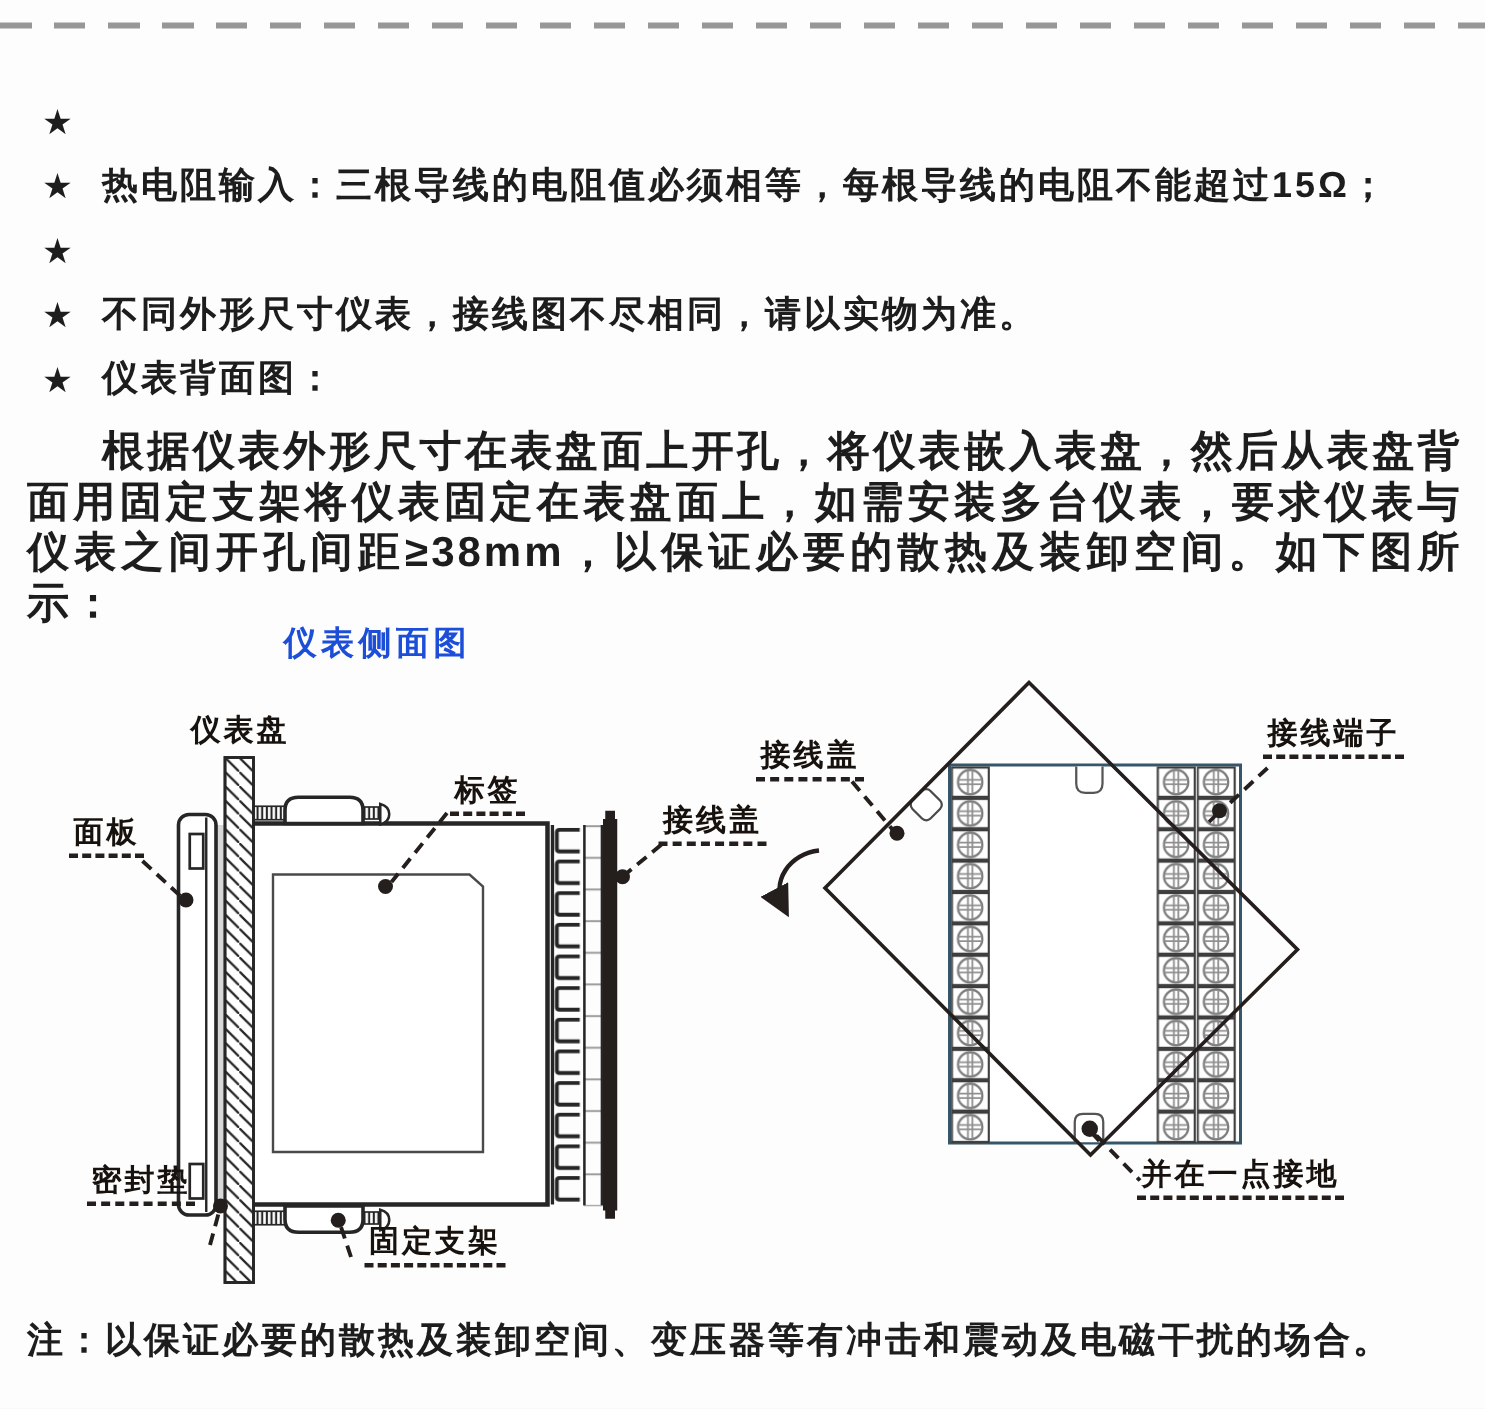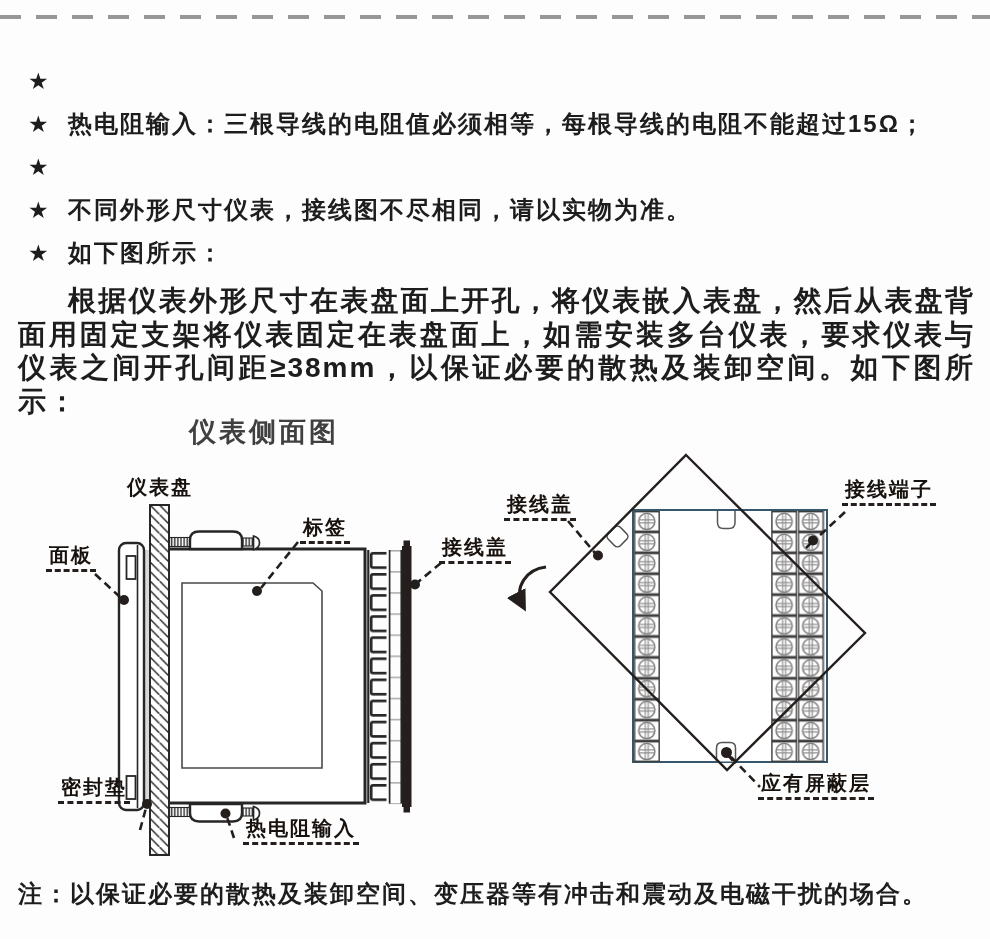--- a/index.html
+++ b/index.html
@@ -21,21 +21,21 @@
   }
   .bullet .star{flex:0 0 40px;font-size:23px;letter-spacing:0;}
   .para{
     position:absolute;left:18px;top:284px;width:957px;
     font-size:28px;font-weight:700;letter-spacing:2px;line-height:33.5px;
     text-indent:50px;text-align:justify;
   }
   .fig-title{
     position:absolute;top:414px;
     font-family:"Liberation Serif","DejaVu Serif",serif;
-    font-size:27px;font-weight:700;letter-spacing:3px;color:#404040;
+    font-size:22px;font-weight:700;letter-spacing:3px;color:#1d4ed8;
     white-space:nowrap;
   }
   .dlabel{
     position:absolute;font-size:20px;font-weight:700;letter-spacing:2px;
     color:#18120e;white-space:nowrap;line-height:22px;
   }
   .dlabel.ul{border-bottom:3px dashed #241f1c;padding:0 3px 3px 3px;}
   .note{
     position:absolute;left:18px;top:879px;width:965px;
     font-size:24px;font-weight:700;letter-spacing:2px;line-height:30px;
@@ -59,21 +59,21 @@
   </div>
   <div class="bullet" style="top:152px">
     <span class="star">★</span>
   </div>
   <div class="bullet" style="top:195px">
     <span class="star">★</span>
     <span>不同外形尺寸仪表，接线图不尽相同，请以实物为准。</span>
   </div>
   <div class="bullet" style="top:238px">
     <span class="star">★</span>
-    <span>如下图所示：</span>
+    <span>仪表背面图：</span>
   </div>
 
   <div class="para">根据仪表外形尺寸在表盘面上开孔，将仪表嵌入表盘，然后从表盘背面用固定支架将仪表固定在表盘面上，如需安装多台仪表，要求仪表与仪表之间开孔间距≥38mm，以保证必要的散热及装卸空间。如下图所示：</div>
 
   <div class="fig-title" style="left:189px">仪表侧面图</div>
 
   <svg class="diagram-svg" width="990" height="470" viewBox="0 405 990 470">
     <defs>
       <pattern id="phatch" patternUnits="userSpaceOnUse" x="150" y="505" width="9.5" height="9.5">
         <path d="M-2,-2 L11.5,11.5" stroke="#262626" stroke-width="1.5" fill="none"></path>
@@ -193,21 +193,21 @@
       </g>
       <line x1="811" y1="543" x2="806" y2="548" stroke="#241f1c" stroke-width="2.5"></line>
     </g>
   </svg>
 
   <div class="dlabel" style="left:127px;top:476px">仪表盘</div>
   <div class="dlabel ul" style="left:46px;top:544px">面板</div>
   <div class="dlabel ul" style="left:300px;top:516px">标签</div>
   <div class="dlabel ul" style="left:439px;top:536px">接线盖</div>
   <div class="dlabel ul" style="left:58px;top:776px">密封垫</div>
-  <div class="dlabel ul" style="left:243px;top:817px">热电阻输入</div>
+  <div class="dlabel ul" style="left:243px;top:817px">固定支架</div>
 
   <div class="dlabel ul" style="left:504px;top:493px">接线盖</div>
   <div class="dlabel ul" style="left:842px;top:478px">接线端子</div>
-  <div class="dlabel ul" style="left:758px;top:772px">应有屏蔽层</div>
+  <div class="dlabel ul" style="left:758px;top:772px">并在一点接地</div>
 
   <div class="note">注：以保证必要的散热及装卸空间、变压器等有冲击和震动及电磁干扰的场合。</div>
 
 </div>
 
 </body></html>

